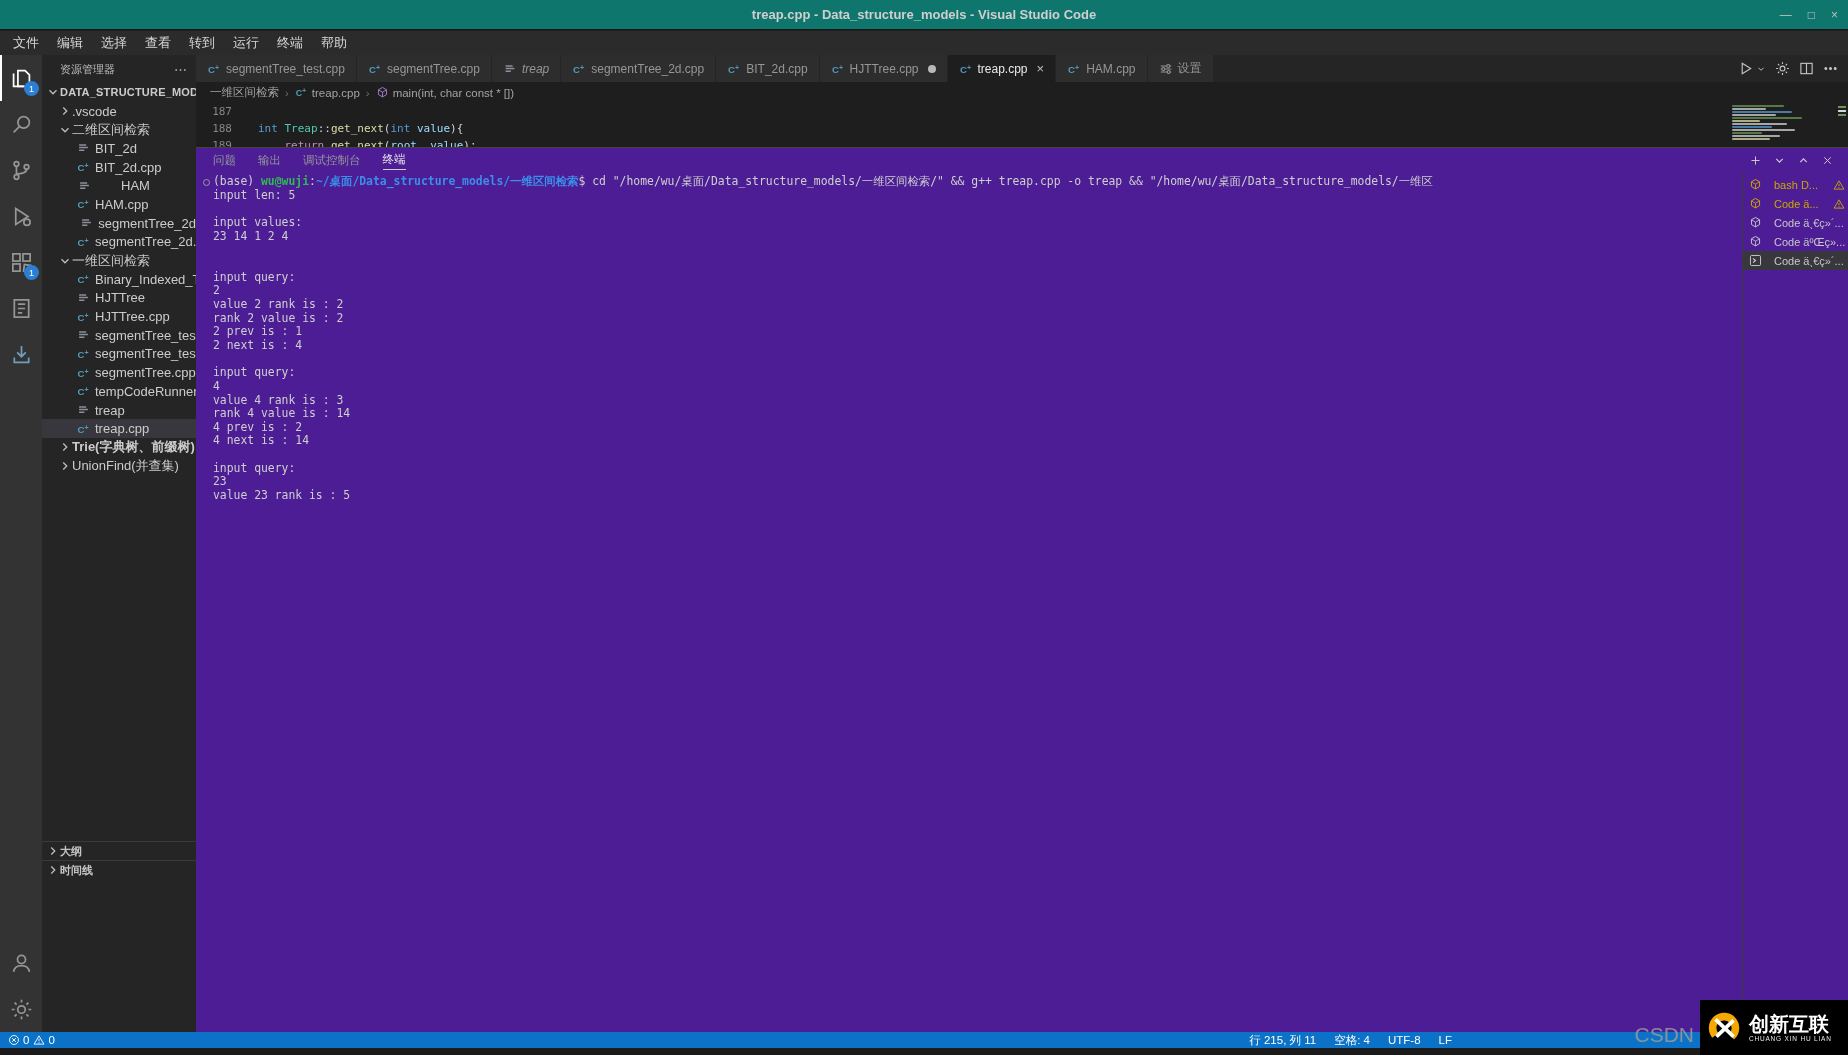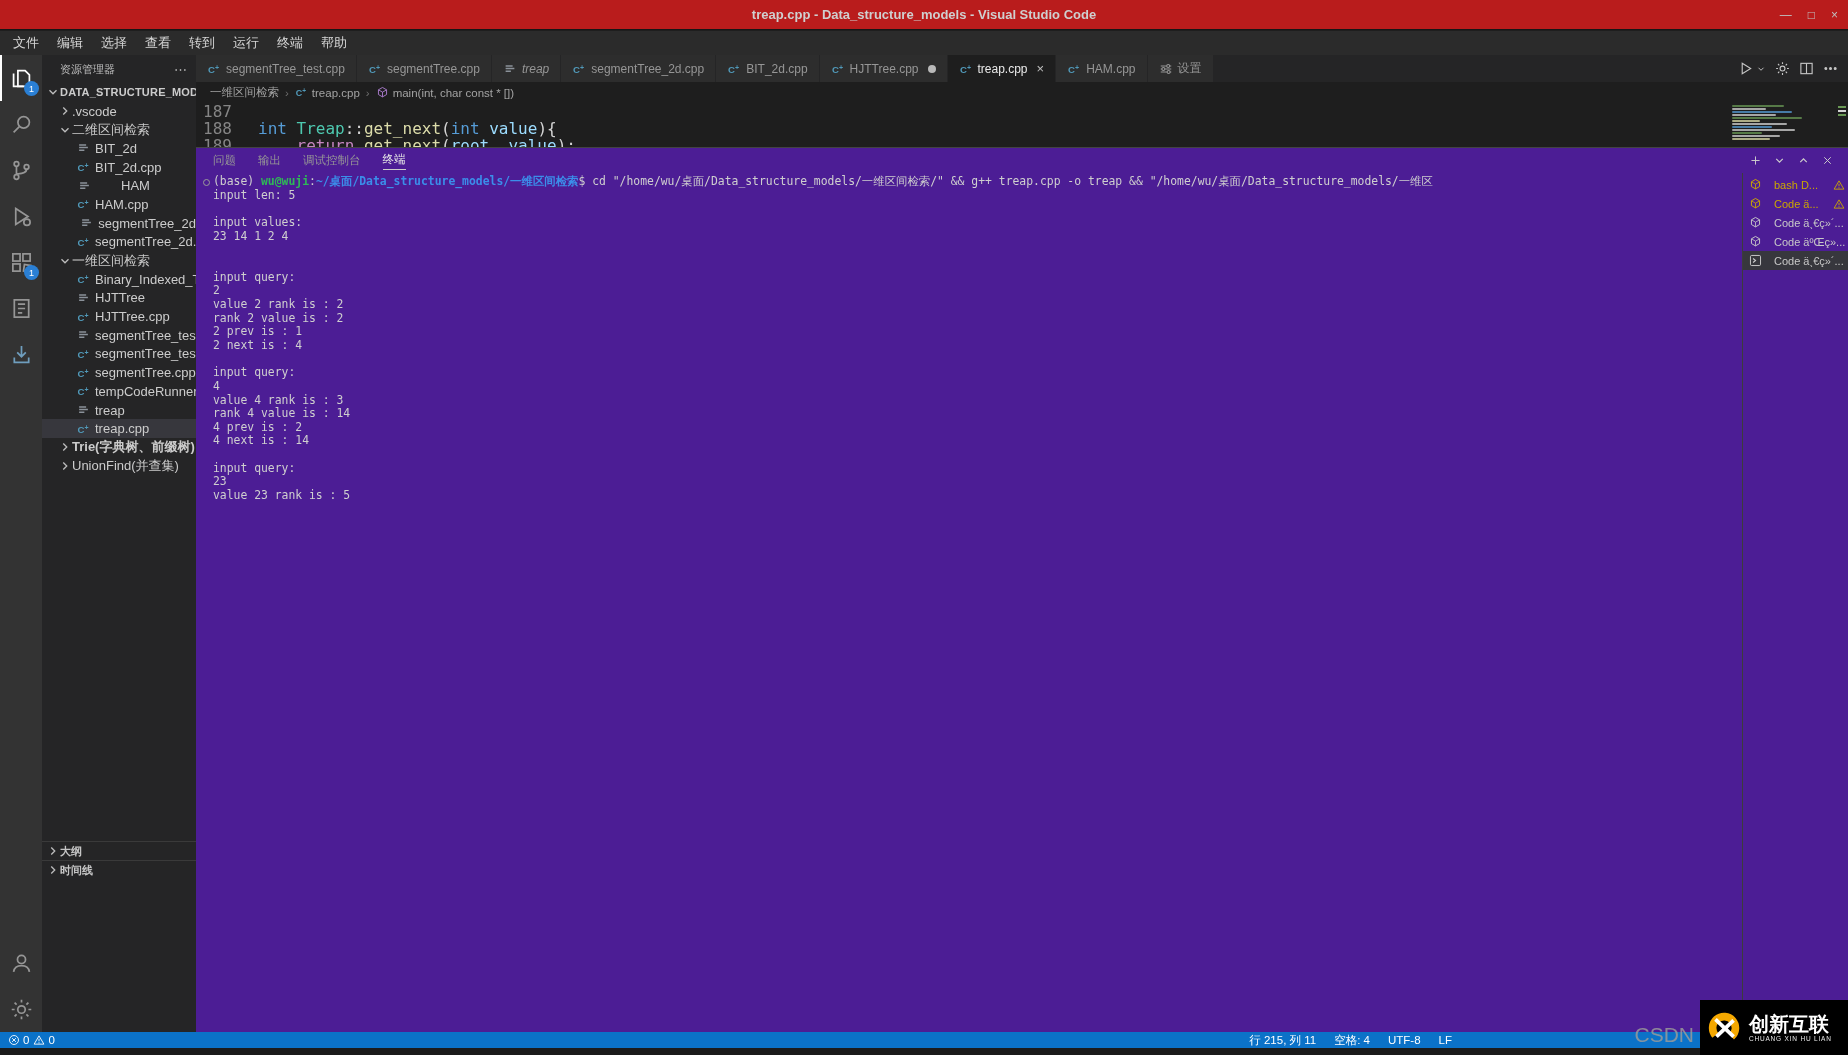--- a/index.html
+++ b/index.html
@@ -1,21 +1,21 @@
 <!DOCTYPE html>
 <html><head>
 <meta charset="utf-8">
 <style>
 *{box-sizing:border-box;margin:0;padding:0}
 body{background:#101010;font-family:"Liberation Sans",sans-serif}
 #app{position:relative;width:1848px;height:1055px;background:#1e1e1e;overflow:hidden;color:#ccc;font-size:13px}
 .ic{display:inline-flex;align-items:center;justify-content:center;flex:none}
 .ic svg{width:100%;height:100%;display:block}
 
-.titlebar{position:absolute;top:0;left:0;right:0;height:30px;background:#b91c1c;border-bottom:1px solid #161616;display:flex;align-items:center;justify-content:center}
+.titlebar{position:absolute;top:0;left:0;right:0;height:30px;background:#0f766e;border-bottom:1px solid #161616;display:flex;align-items:center;justify-content:center}
 .titlebar .title{font-weight:bold;font-size:13px;color:#cfcfcf}
 .winctrls{position:absolute;right:10px;top:0;height:30px;display:flex;align-items:center;gap:16px;color:#c0c0c0;font-size:12px}
 .wc{cursor:default}
 
 .menubar{position:absolute;top:31px;left:0;right:0;height:24px;background:#2b2b2b;display:flex;align-items:center;padding-left:4px}
 .menu-item{padding:0 9px;color:#d6d6d6;font-size:13px}
 
 .activitybar{position:absolute;top:55px;bottom:23px;left:0;width:42px;background:#333333;display:flex;flex-direction:column;justify-content:space-between}
 .ab-item{position:relative;width:42px;height:46px;display:flex;align-items:center;justify-content:center;color:#969696}
 .ab-item.active{color:#ffffff;box-shadow:inset 2px 0 0 #ffffff}
@@ -49,21 +49,21 @@
 #editor-actions{display:flex;align-items:center;gap:9px;padding:0 10px;color:#c5c5c5}
 #editor-actions .ic{width:15px;height:15px}
 #editor-actions .ic.small{width:10px;height:10px;margin-left:-6px}
 
 .breadcrumbs{position:absolute;top:27px;left:0;right:0;height:21px;display:flex;align-items:center;padding-left:14px;color:#a3a3a3;font-size:11.5px;background:#1e1e1e}
 .bc-item{display:flex;align-items:center;gap:4px}
 .bc-sep{margin:0 6px;color:#6e6e6e}
 .bc-item .fic{width:13px;height:13px}
 
 .editor{position:absolute;top:48px;left:0;right:0;height:44px;overflow:hidden;background:#1e1e1e}
-.codeline{display:flex;height:17px;line-height:17px;font-family:"DejaVu Sans Mono",monospace;font-size:16px}
+.codeline{display:flex;height:17px;line-height:17px;font-family:"DejaVu Sans Mono",monospace;font-size:11px}
 .codeline .gut{width:40px;text-align:right;color:#858585;padding-right:4px;flex:none}
 .codeline .code{padding-left:22px;white-space:pre}
 .tk-kw{color:#569cd6}.tk-type{color:#4ec9b0}.tk-fn{color:#dcdcaa}.tk-var{color:#9cdcfe}.tk-kw2{color:#c586c0}.tk-pl{color:#d4d4d4}
 .minimap{position:absolute;top:2px;right:16px;width:100px;height:42px}
 .mm-bar{height:2px;margin-bottom:1px;border-radius:1px;opacity:.75}
 .ruler{position:absolute;top:3px;right:2px;width:8px}
 .ruler div{height:2px;margin-bottom:2px;background:#6a9955}
 
 .panel{position:absolute;top:92px;left:0;right:0;bottom:0;background:#4c1d95;border-top:1px solid #434343}
 .panel-head{position:relative;height:25px;display:flex;align-items:center}

